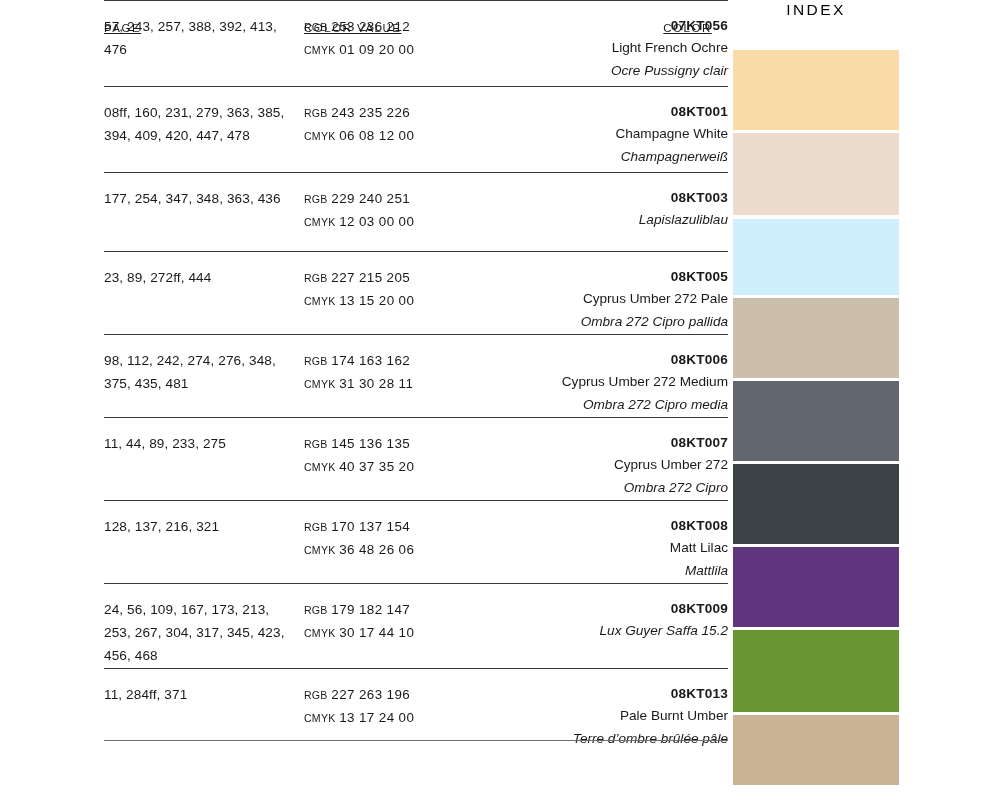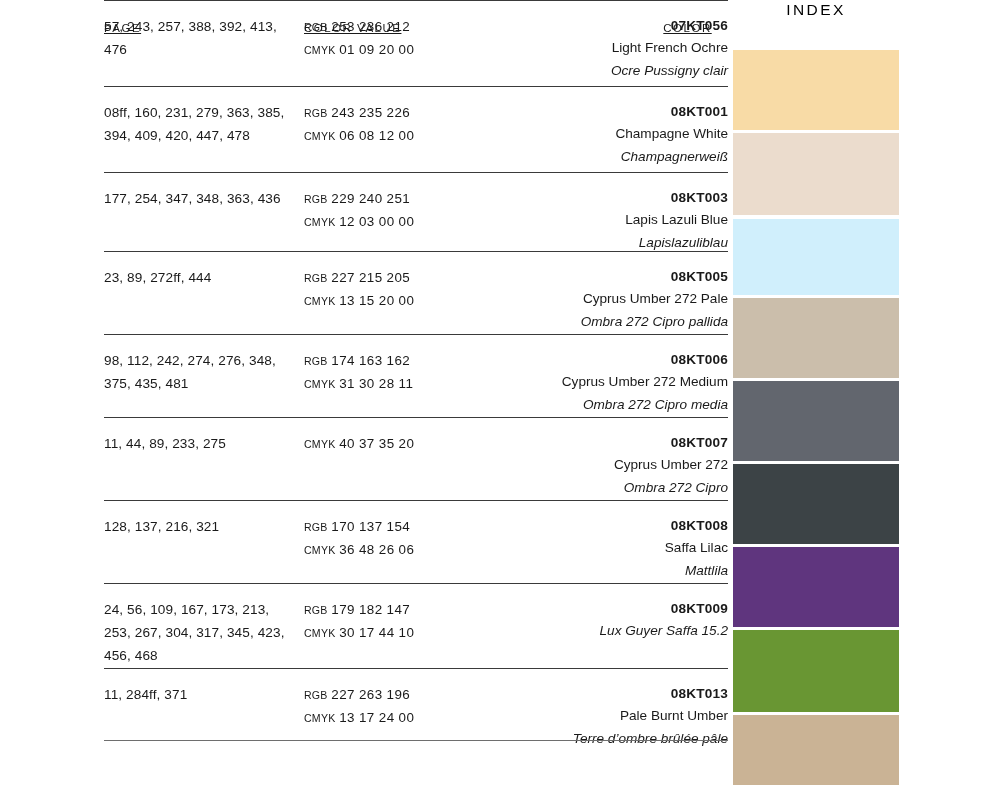--- a/index.html
+++ b/index.html
@@ -173,21 +173,20 @@
           </div>
         </div>
         <div class="row" style="position: absolute; left: 0px; top: 172px; height: 79px; width: 624px;">
           <div class="c-page">177, 254, 347, 348, 363, 436</div>
           <div class="c-value">
             <div class="vline rgb"><span class="lbl">RGB</span> <span class="num">229 240 251</span></div>
             <div class="vline cmyk"><span class="lbl">CMYK</span> <span class="num">12 03 00 00</span></div>
           </div>
           <div class="c-color">
             <div class="code">08KT003</div>
-            <div class="name">Lapis Lazuli Blue</div>
             <div class="alt">Lapislazuliblau</div>
           </div>
         </div>
         <div class="row" style="position: absolute; left: 0px; top: 251px; height: 83px; width: 624px;">
           <div class="c-page">23, 89, 272ff, 444</div>
           <div class="c-value">
             <div class="vline rgb"><span class="lbl">RGB</span> <span class="num">227 215 205</span></div>
             <div class="vline cmyk"><span class="lbl">CMYK</span> <span class="num">13 15 20 00</span></div>
           </div>
           <div class="c-color">
@@ -204,37 +203,38 @@
           </div>
           <div class="c-color">
             <div class="code">08KT006</div>
             <div class="name">Cyprus Umber 272 Medium</div>
             <div class="alt">Ombra 272 Cipro media</div>
           </div>
         </div>
         <div class="row" style="position: absolute; left: 0px; top: 417px; height: 83px; width: 624px;">
           <div class="c-page">11, 44, 89, 233, 275</div>
           <div class="c-value">
+            <div class="vline rgb"><span class="lbl">RGB</span> <span class="num">145 136 135</span></div>
             <div class="vline cmyk"><span class="lbl">CMYK</span> <span class="num">40 37 35 20</span></div>
           </div>
           <div class="c-color">
             <div class="code">08KT007</div>
             <div class="name">Cyprus Umber 272</div>
             <div class="alt">Ombra 272 Cipro</div>
           </div>
         </div>
         <div class="row" style="position: absolute; left: 0px; top: 500px; height: 83px; width: 624px;">
           <div class="c-page">128, 137, 216, 321</div>
           <div class="c-value">
             <div class="vline rgb"><span class="lbl">RGB</span> <span class="num">170 137 154</span></div>
             <div class="vline cmyk"><span class="lbl">CMYK</span> <span class="num">36 48 26 06</span></div>
           </div>
           <div class="c-color">
             <div class="code">08KT008</div>
-            <div class="name">Saffa Lilac</div>
+            <div class="name">Matt Lilac</div>
             <div class="alt">Mattlila</div>
           </div>
         </div>
         <div class="row" style="position: absolute; left: 0px; top: 583px; height: 85px; width: 624px;">
           <div class="c-page">24, 56, 109, 167, 173, 213, 253, 267, 304, 317, 345, 423, 456, 468</div>
           <div class="c-value">
             <div class="vline rgb"><span class="lbl">RGB</span> <span class="num">179 182 147</span></div>
             <div class="vline cmyk"><span class="lbl">CMYK</span> <span class="num">30 17 44 10</span></div>
           </div>
           <div class="c-color">

